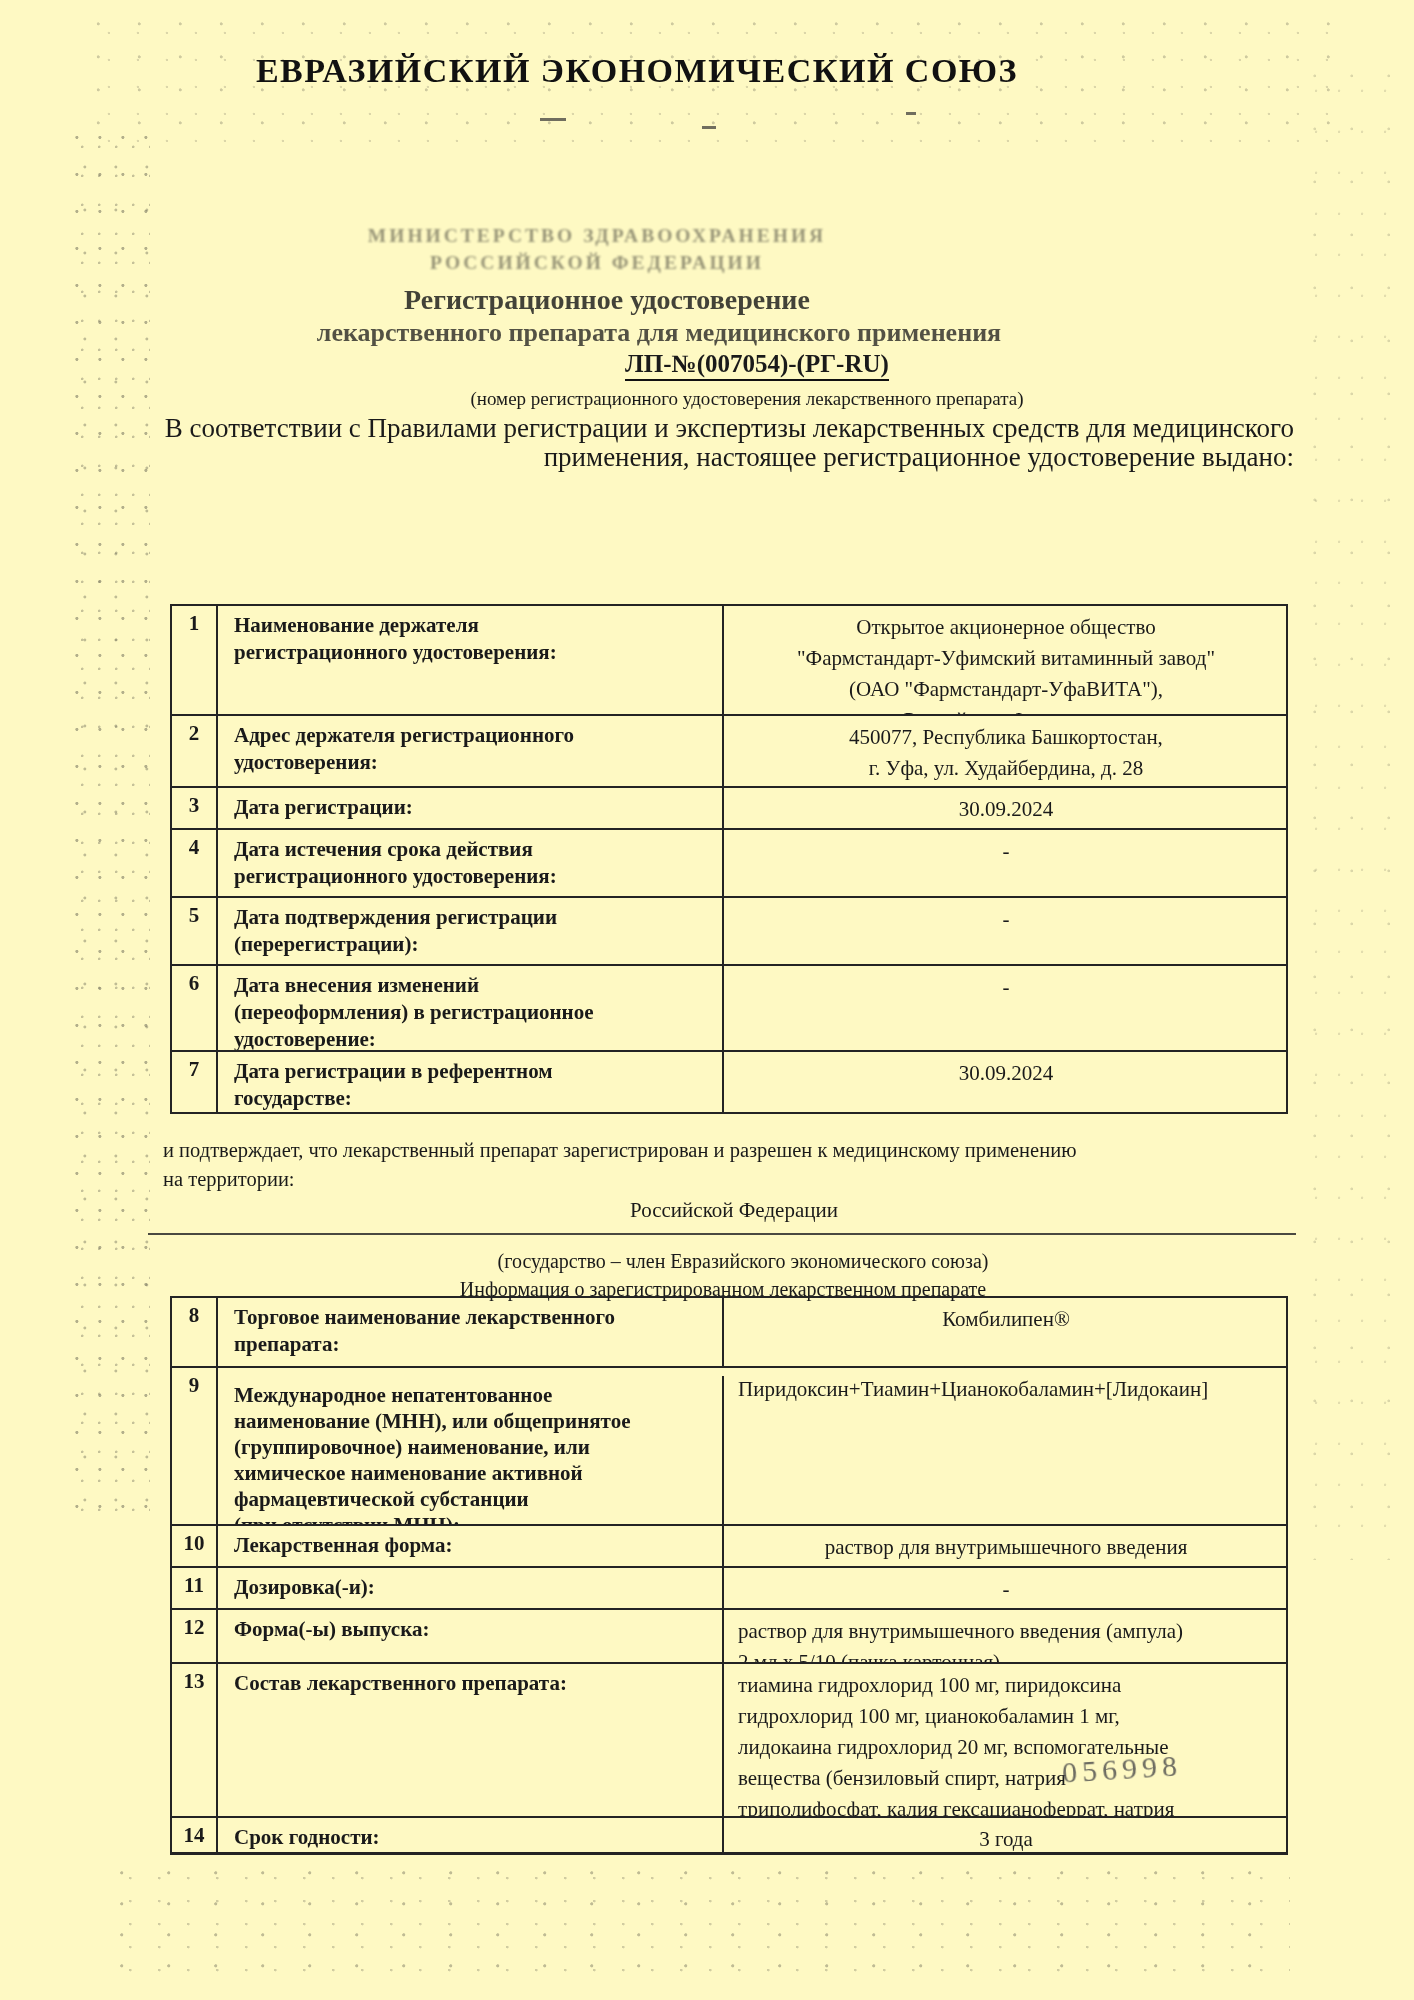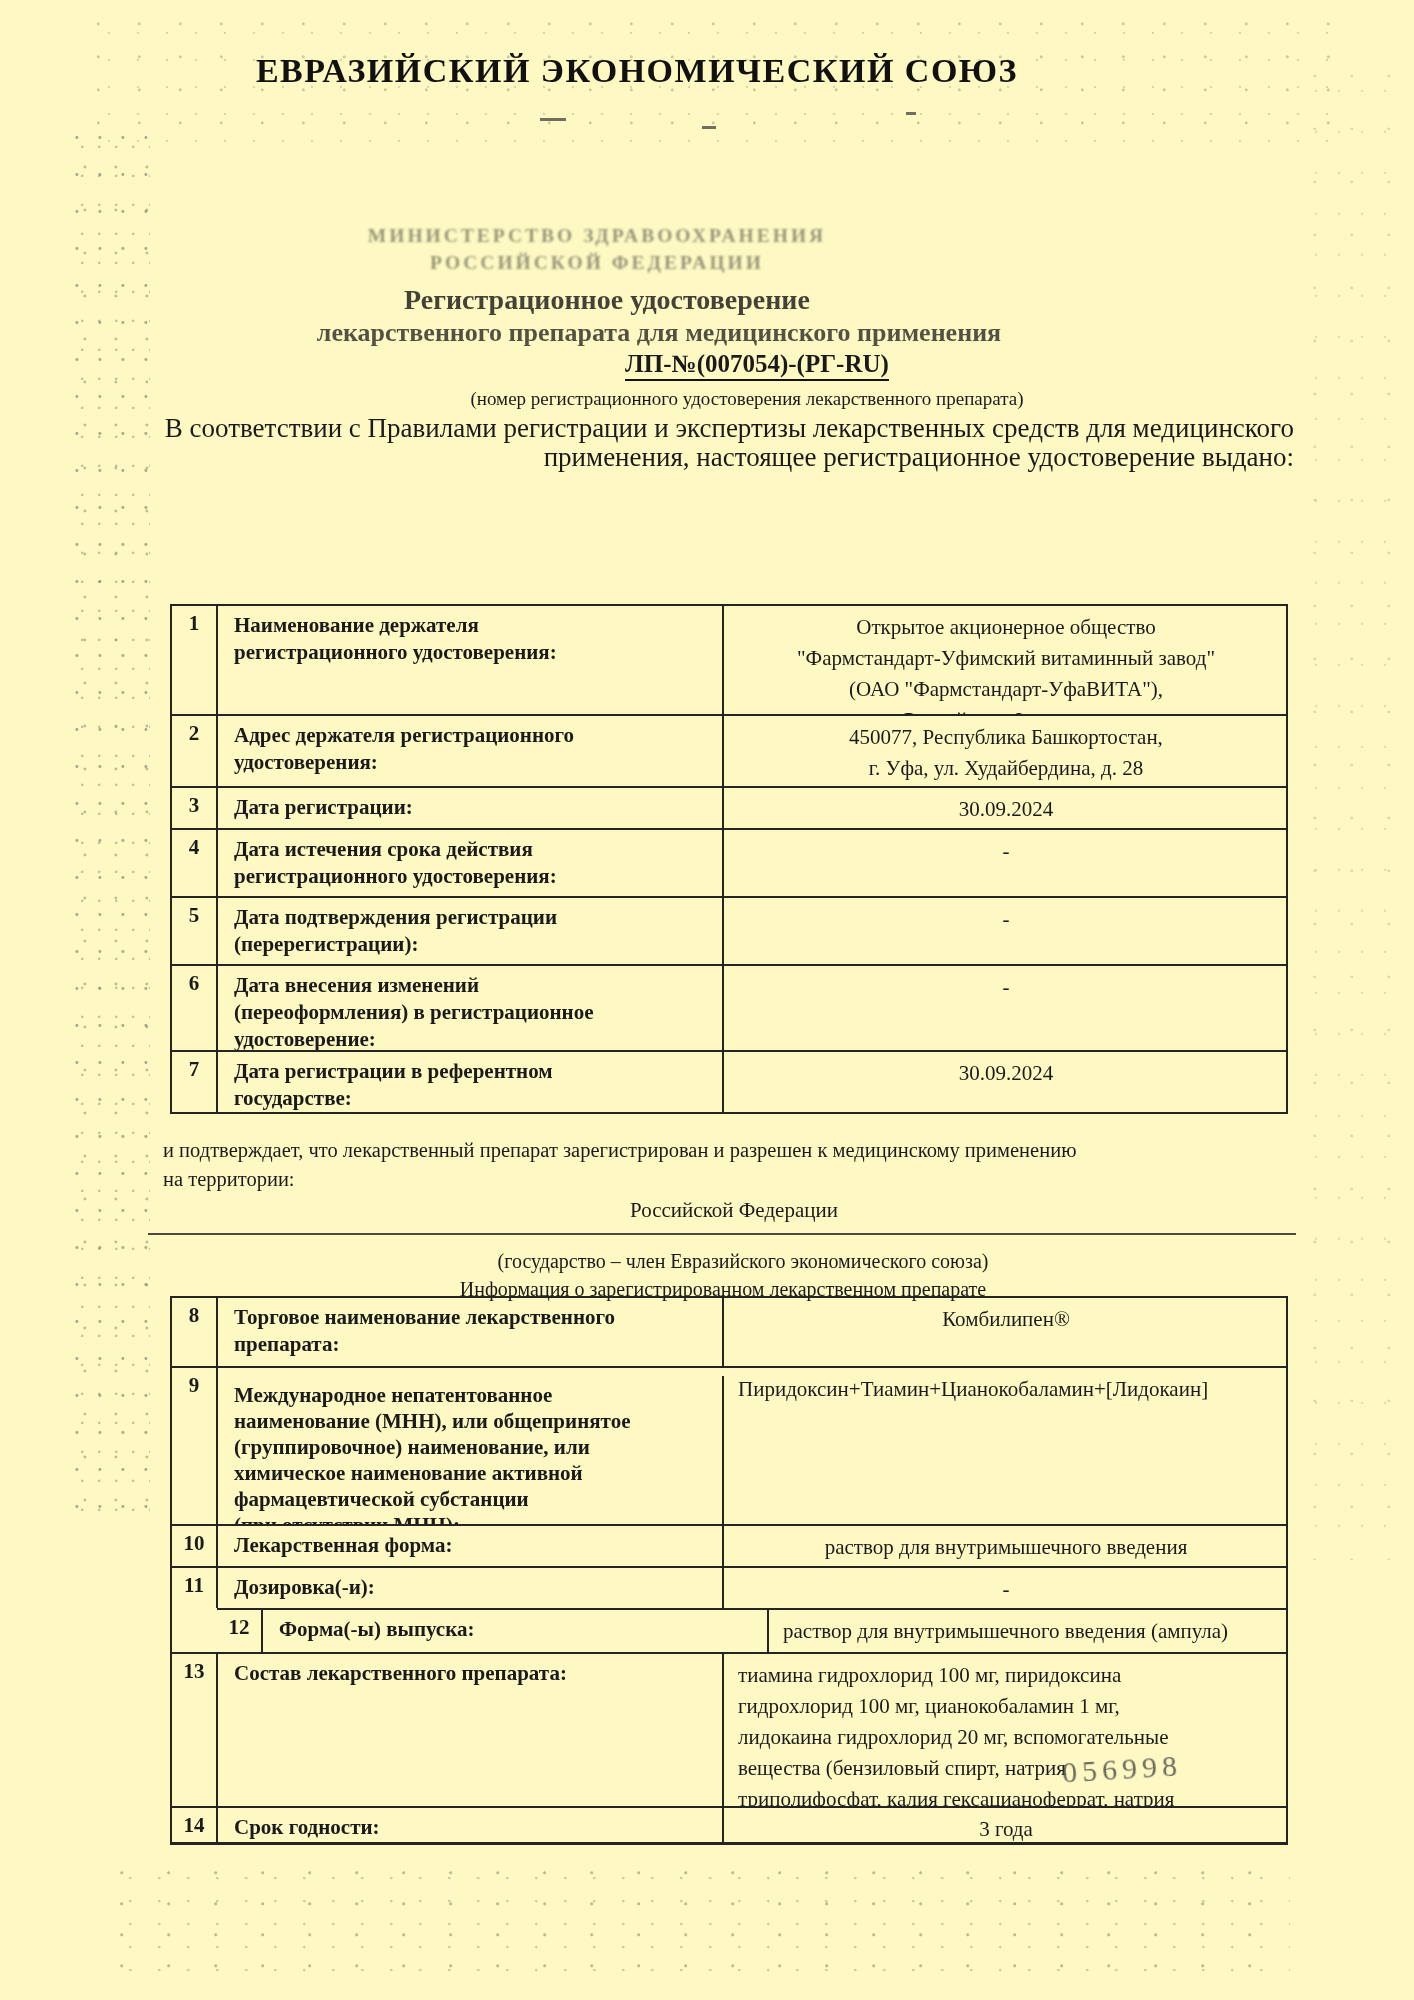--- a/index.html
+++ b/index.html
@@ -111,21 +111,21 @@
   .t1 .tr:nth-child(3){height:42px;}
   .t1 .tr:nth-child(4){height:68px;}
   .t1 .tr:nth-child(5){height:68px;}
   .t1 .tr:nth-child(6){height:86px;}
   .t1 .tr:nth-child(7){height:62px;}
   
   .t2 .tr:nth-child(1){height:68px;}
   .t2 .tr:nth-child(2){height:158px;}
   .t2 .tr:nth-child(3){height:42px;}
   .t2 .tr:nth-child(4){height:42px;}
-  .t2 .tr:nth-child(5){height:44px;margin-left:45px;}
+  .t2 .tr:nth-child(5){height:54px;}
   .t2 .tr:nth-child(6){height:154px;}
   .t2 .tr:nth-child(7){height:36px;}
   .t2 .tr:nth-child(2) .c-label{line-height:26px;margin-top:8px;}
   
   .confirm{
     position:absolute;top:1136px;left:163px;width:1132px;
     font-size:20.5px;line-height:29px;white-space:pre-line;
   }
   .territory{
     position:absolute;top:1198px;left:0;width:100%;text-align:center;

